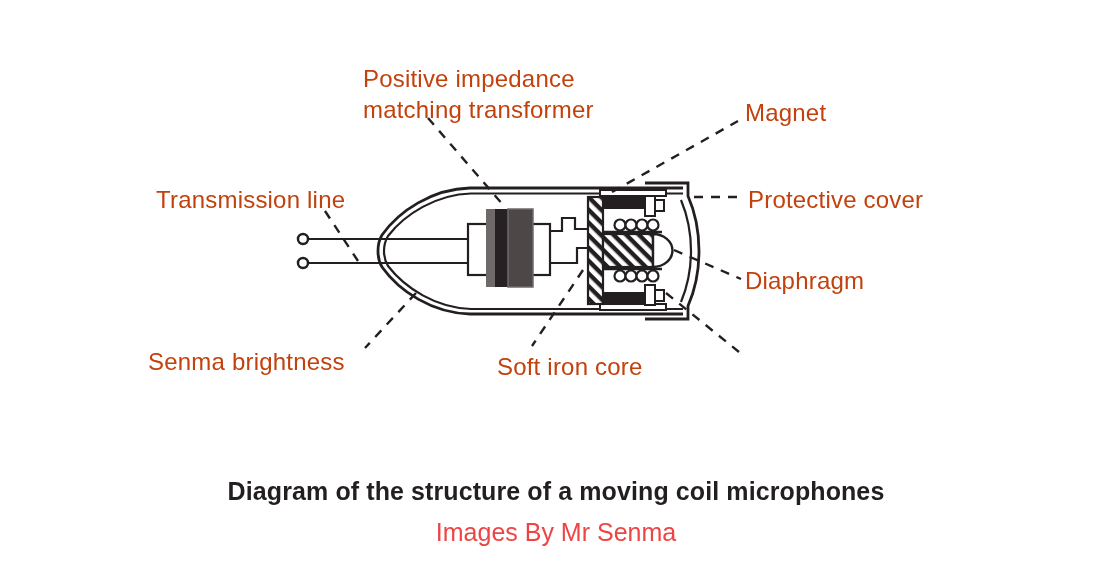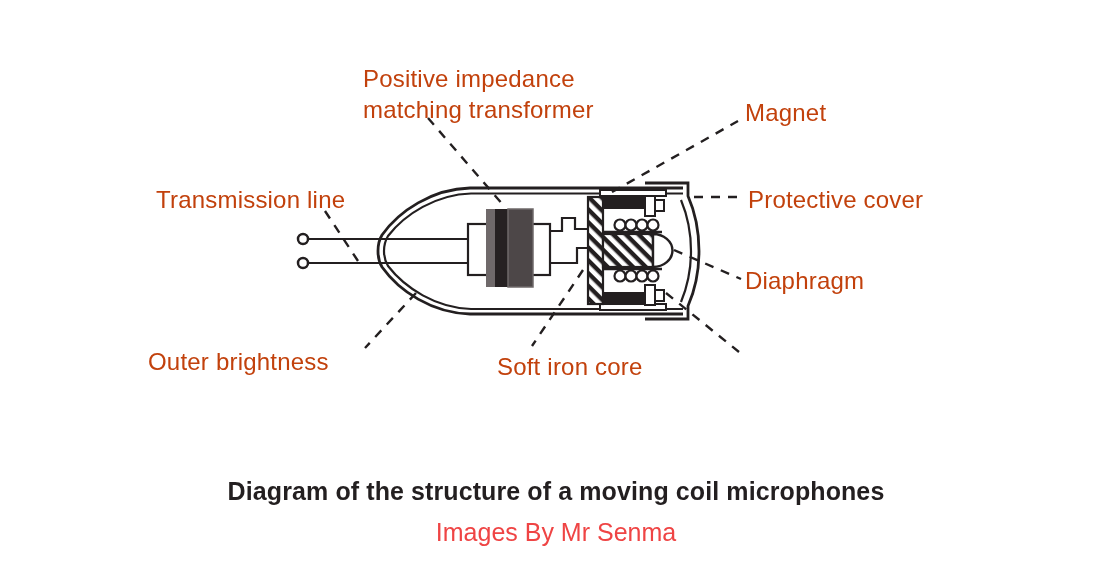--- a/index.html
+++ b/index.html
@@ -127,21 +127,21 @@
   </div>
 
   <div class="part-label" style="left:745px; top:97px;">Magnet</div>
 
   <div class="part-label" style="left:148px; top:184px;margin-left:8px;">Transmission line</div>
 
   <div class="part-label" style="left:748px; top:184px;">Protective cover</div>
 
   <div class="part-label" style="left:745px; top:265px;">Diaphragm</div>
 
-  <div class="part-label" style="left:148px; top:346px;">Outer brightness</div>
+  <div class="part-label" style="left:148px; top:346px;">Senma brightness</div>
 
   <div class="part-label" style="left:497px; top:351px;">Soft iron core</div>
 
 
   <div class="caption-wrap" id="fig-title">Diagram of the structure of a moving coil microphones</div>
   <div class="caption-wrap" id="fig-subtitle">Images By Mr Senma</div>
 
 </div>
 
 </body></html>

